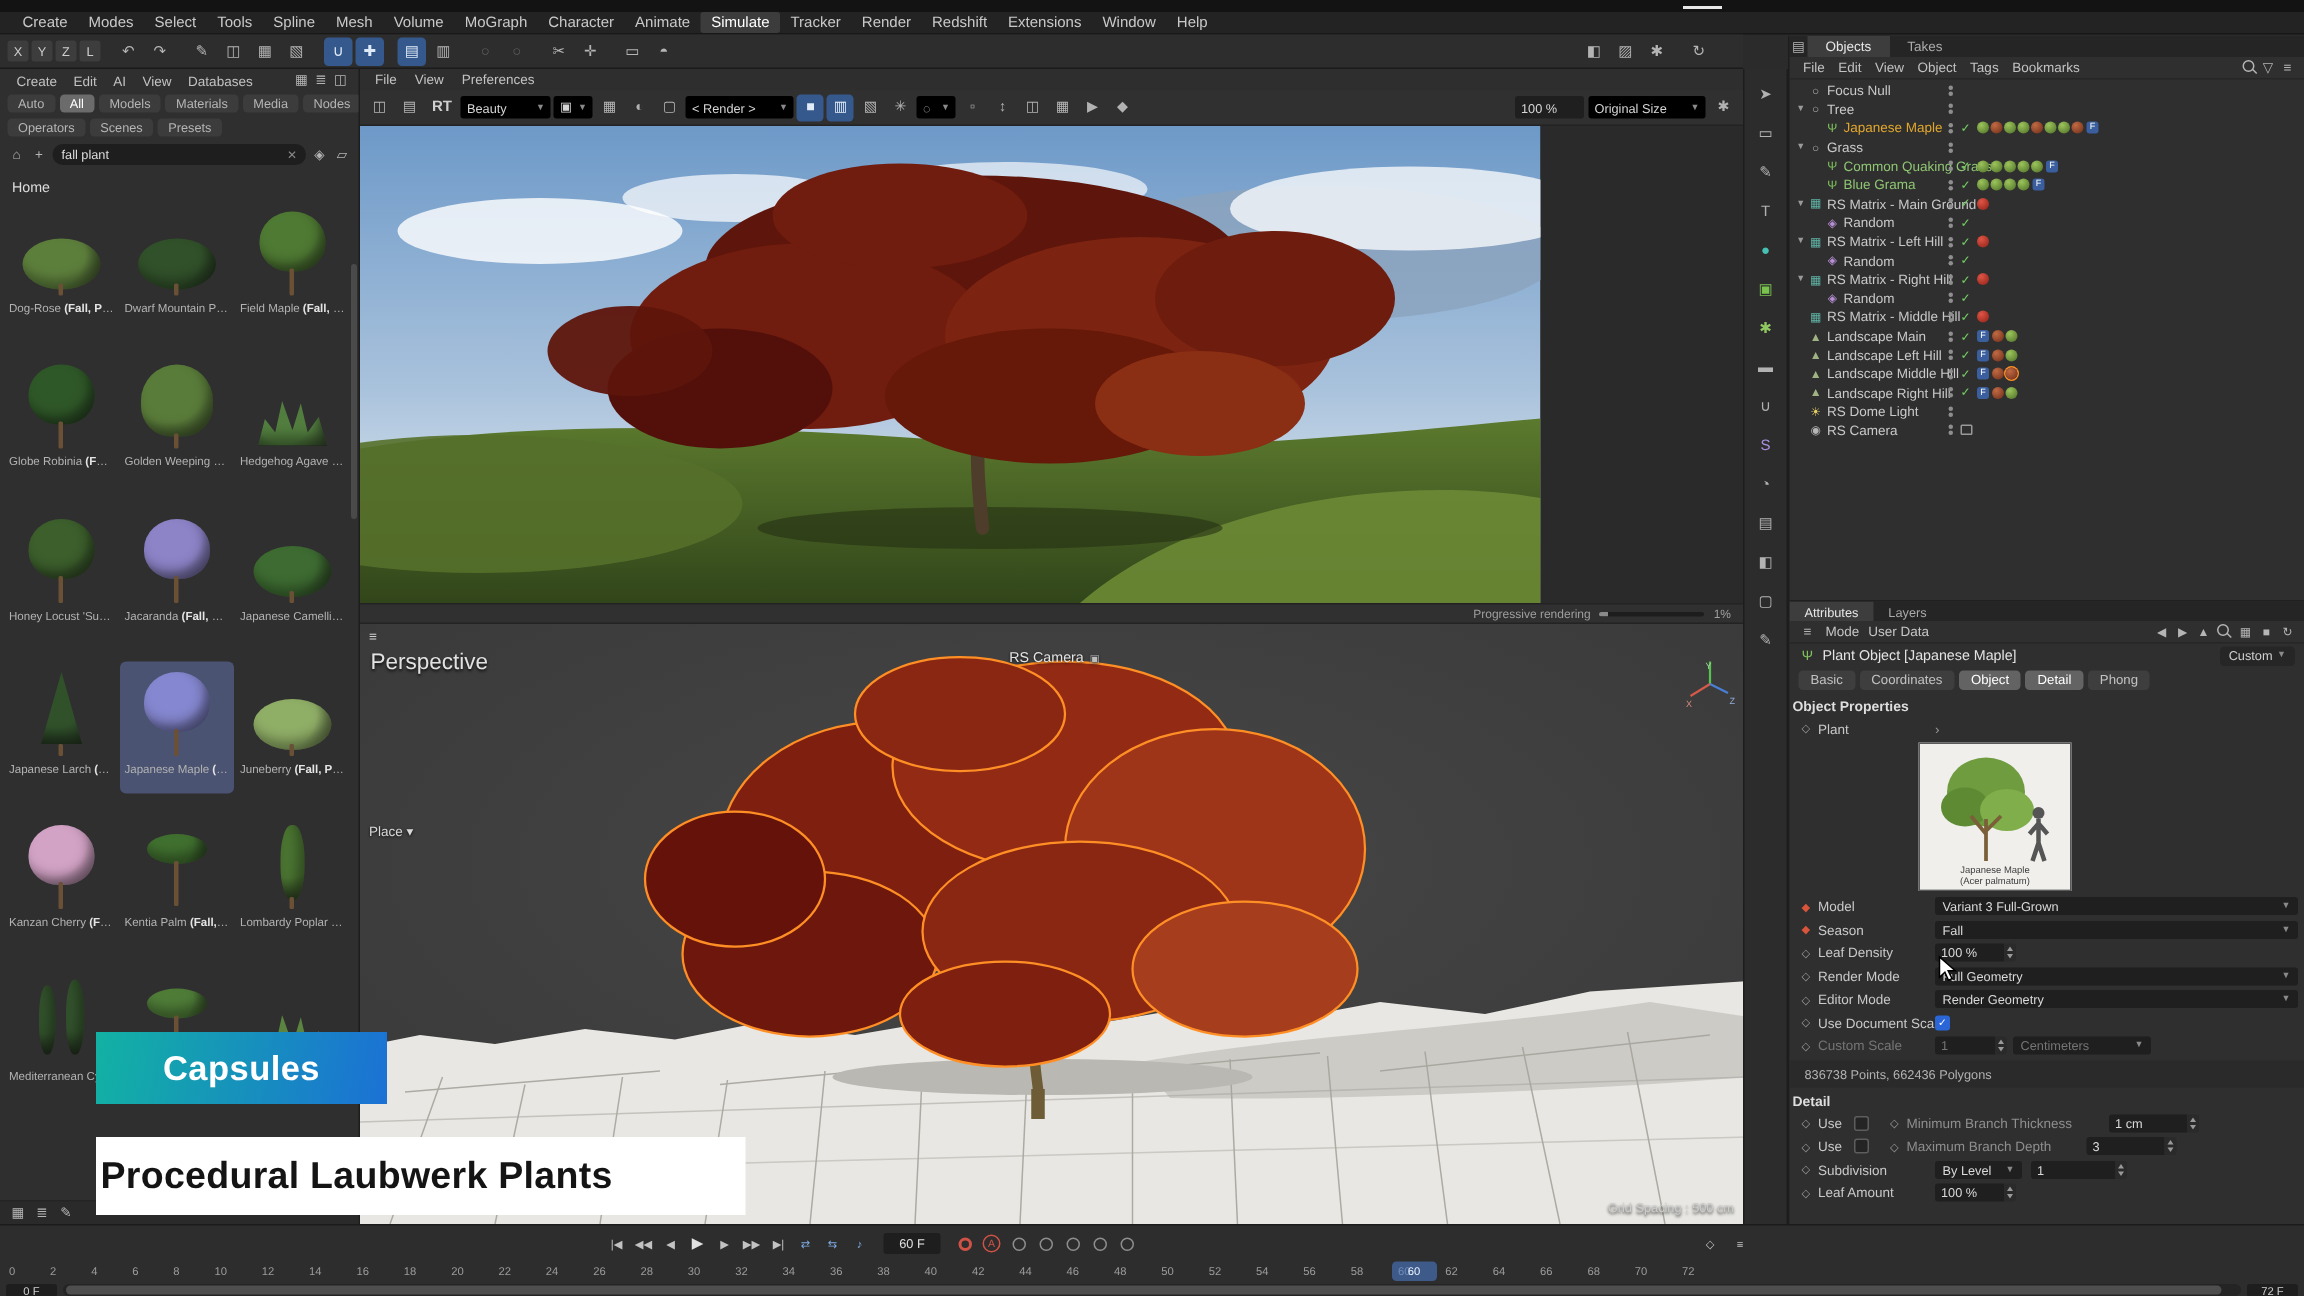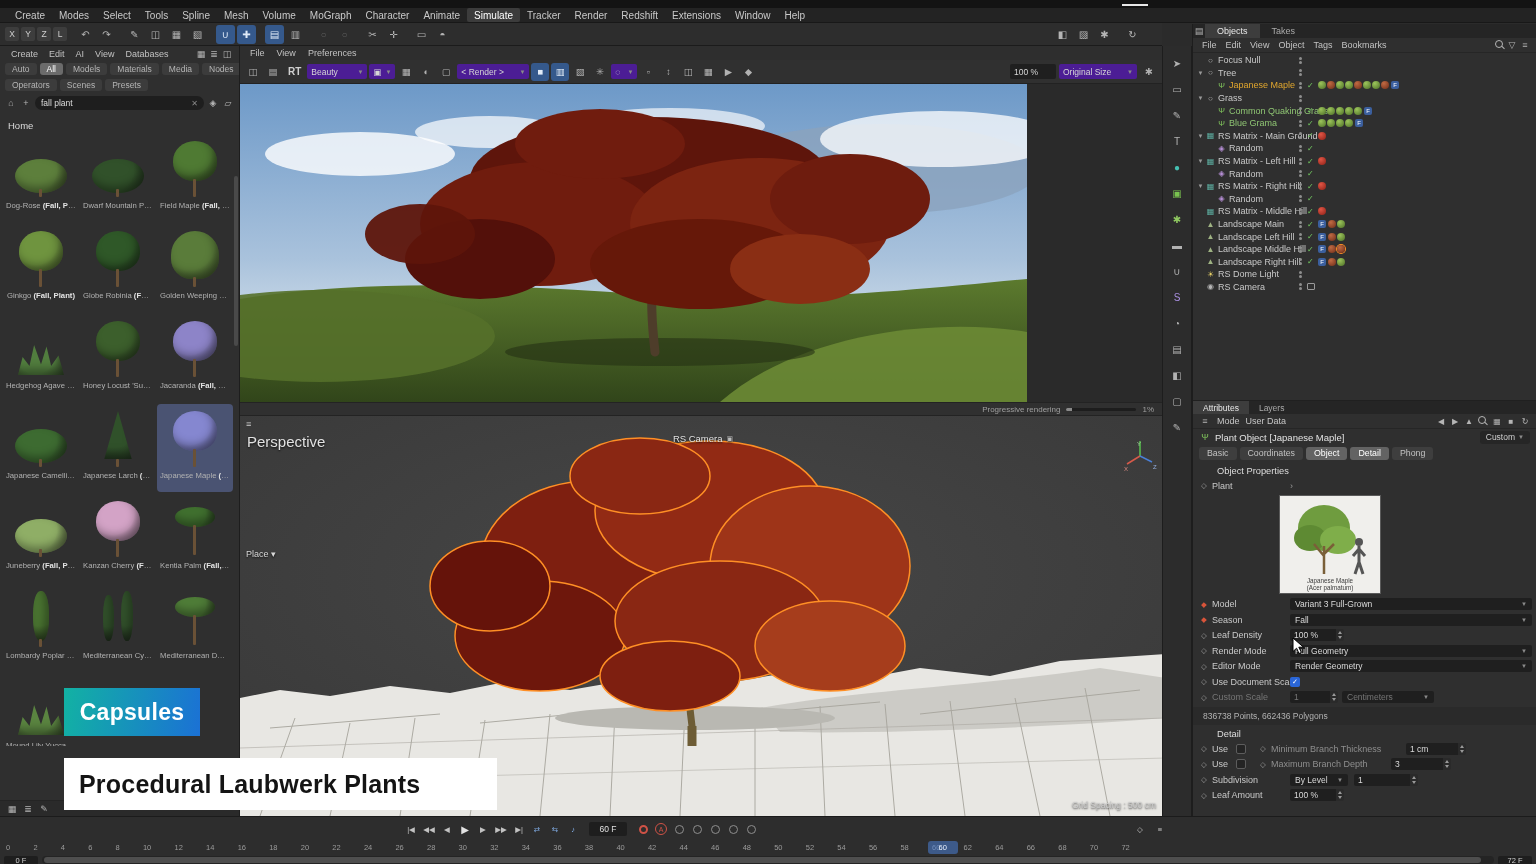--- a/index.html
+++ b/index.html
@@ -48,21 +48,21 @@
 
 #viewport-col{left:240px;top:46px;width:926px;height:770px;background:#2a2a2a;}
 #rv-menus{height:14px;display:flex;gap:0;align-items:center;padding-left:4px;font-size:9px;color:#c2c2c2;background:#2e2e2e;}
 #rv-menus .mi{padding:0 6px;}
 #rv-toolbar{height:24px;background:#303030;border-bottom:1px solid #222;display:flex;align-items:center;padding:0 4px;}
 #rv-left{display:flex;align-items:center;gap:2px;}
 #rv-right{margin-left:auto;display:flex;align-items:center;gap:3px;padding-right:4px;}
 .rvi{width:18px;height:18px;border-radius:3px;display:flex;align-items:center;justify-content:center;font-size:9.5px;color:#b2b2b2;flex:0 0 auto;}
 .rvi.active{background:#35598c;color:#e2ecf8;}
 .rvlabel{font-size:10px;font-weight:bold;color:#cfcfcf;padding:0 4px;}
-.rvdd{height:15px;background:#4c1d95;border-radius:2px;display:flex;align-items:center;font-size:8.5px;color:#d6d6d6;padding:0 4px;gap:3px;flex:0 0 auto;}
+.rvdd{height:15px;background:#000000;border-radius:2px;display:flex;align-items:center;font-size:8.5px;color:#d6d6d6;padding:0 4px;gap:3px;flex:0 0 auto;}
 .rvdd .arr{color:#8a8a8a;font-size:6px;margin-left:auto;}
 .spinfield{height:15px;background:#1f1f1f;border-radius:2px;display:flex;align-items:center;font-size:8.5px;color:#d6d6d6;padding:0 4px;width:46px;flex:0 0 auto;}
 #rv-imagewrap{height:318px;display:flex;background:#232323;}
 #rv-image{width:787px;height:318px;position:relative;}
 #rv-fill{flex:1;background:#2a2a2a;}
 #rv-progress{height:14px;background:#303030;border-top:1px solid #232323;border-bottom:1px solid #232323;display:flex;align-items:center;justify-content:flex-end;gap:6px;font-size:8px;color:#9f9f9f;padding-right:12px;}
 .ptrack{width:70px;height:3px;background:#1d1d1d;border-radius:2px;overflow:hidden;}
 .ptrack i{display:block;height:100%;background:#8a8a8a;}
 #persp{position:relative;height:400px;overflow:hidden;background:#3c3c3c;}
 #persp svg.scene{position:absolute;left:0;top:0;}
@@ -110,21 +110,21 @@
 .at-menus{height:15px;display:flex;align-items:center;gap:6px;padding:0 6px;font-size:9px;color:#c6c6c6;border-bottom:1px solid #262626;}
 #at-hdr-icons{margin-left:auto;display:flex;gap:4px;align-items:center;}
 #at-hdr-icons .gi{font-size:8px;min-width:10px;}
 .at-title{height:16px;display:flex;align-items:center;gap:4px;padding:0 6px;font-size:9.5px;color:#e3e3e3;}
 .at-title .plant{color:#7ec05a;font-size:9px;}
 .custom-chip{margin-left:auto;height:13px;background:#262626;border-radius:3px;font-size:8.5px;color:#cfcfcf;display:flex;align-items:center;gap:3px;padding:0 6px;}
 .custom-chip .arr{font-size:6px;color:#8a8a8a;}
 .at-chips{display:flex;gap:3px;padding:2px 6px;}
 .at-chip{font-size:8.8px;line-height:13px;padding:0 8px;background:#3e3e3e;border-radius:3px;color:#c2c2c2;}
 .at-chip.active{background:#636363;color:#fff;}
-.at-section{font-size:9.3px;font-weight:normal;color:#dedede;padding:4px 24px 2px;}
+.at-section{font-size:9.3px;font-weight:bold;color:#dedede;padding:4px 2px 2px;}
 .frow{height:15.5px;display:flex;align-items:center;padding-left:8px;font-size:9px;color:#c9c9c9;}
 .frow.dis{color:#757575;}
 .frow.dis .dd,.frow.dis .num{color:#757575;}
 .bullet{width:11px;font-size:7.5px;color:#9a9a9a;flex:0 0 auto;}
 .bullet.key{color:#d8543a;}
 .flabel{width:78px;white-space:nowrap;overflow:hidden;flex:0 0 auto;}
 .dd{width:242px;height:12px;background:#1f1f1f;border-radius:2px;display:flex;align-items:center;font-size:8.5px;color:#dadada;padding:0 5px;flex:0 0 auto;}
 .dd .arr{margin-left:auto;font-size:6px;color:#8a8a8a;}
 .num{width:46px;height:12px;background:#1f1f1f;border-radius:2px 0 0 2px;display:flex;align-items:center;padding:0 4px;font-size:8.5px;color:#dadada;flex:0 0 auto;}
 .spn{width:8px;height:12px;background:#2a2a2a;border-radius:0 2px 2px 0;position:relative;margin-right:4px;flex:0 0 auto;}
@@ -148,22 +148,22 @@
 .tl-framefield{width:38px;height:14px;background:#1e1e1e;border-radius:2px;font-size:8.5px;color:#e0e0e0;display:inline-flex;align-items:center;justify-content:center;margin:0 6px;}
 #tl-extra{position:absolute;left:1132px;top:4px;display:flex;gap:4px;}
 #ruler{position:absolute;left:6px;top:24px;width:1124px;height:13px;}
 #ruler-labels{position:absolute;left:0;top:0;width:100%;height:100%;display:flex;justify-content:space-between;align-items:center;font-size:7.5px;color:#9b9b9b;}
 #playhead{position:absolute;top:0;height:13px;width:30px;background:rgba(74,127,214,.55);border-radius:3px;display:flex;align-items:center;justify-content:center;font-size:7.5px;color:#eaf2ff;}
 #rangerow{position:absolute;left:4px;top:38px;width:1528px;height:10px;display:flex;align-items:center;gap:4px;}
 .tl-field{width:34px;height:9px;background:#1e1e1e;border-radius:2px;font-size:7.5px;color:#cfcfcf;display:flex;align-items:center;justify-content:center;flex:0 0 auto;}
 .tl-track{flex:1;height:8px;background:#242424;border-radius:4px;position:relative;}
 .tl-thumb{position:absolute;left:2px;top:1px;bottom:1px;width:99%;background:#4e4e4e;border-radius:3px;}
 
-#ov-capsules{left:64px;top:688px;width:136px;height:48px;background:linear-gradient(100deg,#12b2a3,#1b71d5);display:flex;align-items:center;justify-content:center;color:#fff;font-weight:bold;font-size:23px;z-index:40;letter-spacing:.3px;}
-#ov-title{left:64px;top:758px;width:433px;height:52px;background:#fff;color:#141414;font-weight:bold;font-size:25px;display:flex;align-items:center;padding-left:15px;z-index:40;letter-spacing:.2px;}
+#ov-capsules{left:64px;top:688px;width:194px;height:48px;background:linear-gradient(100deg,#12b2a3,#1b71d5);display:flex;align-items:center;justify-content:center;color:#fff;font-weight:bold;font-size:23px;z-index:40;letter-spacing:.3px;}
+#ov-title{left:64px;top:758px;width:433px;height:52px;background:#fff;color:#141414;font-weight:bold;font-size:25px;display:flex;align-items:center;padding-left:3px;z-index:40;letter-spacing:.2px;}
 #cursor{position:absolute;left:1292px;top:637px;z-index:60;}
 </style>
 </head>
 <body>
 
 <div id="app">
   <div id="titlebar">
     <div id="layout-dash"></div>
   </div>
   <div id="menubar">
@@ -274,27 +274,20 @@
             <span style="position: absolute; background: rgb(106, 81, 54); left: 33px; width: 3px; border-radius: 1px; top: 52px; height: 8px;"></span>
           </div>
           <div class="cap"><span>Dwarf Mountain Pine </span></div>
         </div>
         <div class="ab-item">
           <div class="thumb">
             <span style="position: absolute; background: radial-gradient(circle at 38% 30%, rgb(79, 122, 51) 55%, rgba(0, 0, 0, 0.55) 135%); box-shadow: rgba(0, 0, 0, 0.35) -4px -6px 8px inset; left: 13px; top: 4px; width: 44px; height: 40px; border-radius: 50% 50% 46% 46%;"></span>
             <span style="position: absolute; background: rgb(106, 81, 54); left: 33px; width: 3px; border-radius: 1px; top: 42px; height: 18px;"></span>
           </div>
           <div class="cap"><span>Field Maple </span><b>(Fall, Plant)</b></div>
-        </div>
-        <div class="ab-item">
-          <div class="thumb">
-            <span style="position: absolute; background: radial-gradient(circle at 38% 30%, rgb(111, 148, 63) 55%, rgba(0, 0, 0, 0.55) 135%); box-shadow: rgba(0, 0, 0, 0.35) -4px -6px 8px inset; left: 13px; top: 4px; width: 44px; height: 40px; border-radius: 50% 50% 46% 46%;"></span>
-            <span style="position: absolute; background: rgb(106, 81, 54); left: 33px; width: 3px; border-radius: 1px; top: 42px; height: 18px;"></span>
-          </div>
-          <div class="cap"><span>Ginkgo </span><b>(Fall, Plant)</b></div>
         </div>
         <div class="ab-item">
           <div class="thumb">
             <span style="position: absolute; background: radial-gradient(circle at 38% 30%, rgb(47, 88, 40) 55%, rgba(0, 0, 0, 0.55) 135%); box-shadow: rgba(0, 0, 0, 0.35) -4px -6px 8px inset; left: 13px; top: 4px; width: 44px; height: 40px; border-radius: 50% 50% 46% 46%;"></span>
             <span style="position: absolute; background: rgb(106, 81, 54); left: 33px; width: 3px; border-radius: 1px; top: 42px; height: 18px;"></span>
           </div>
           <div class="cap"><span>Globe Robinia </span><b>(Fall, Plant)</b></div>
         </div>
         <div class="ab-item">
           <div class="thumb">

